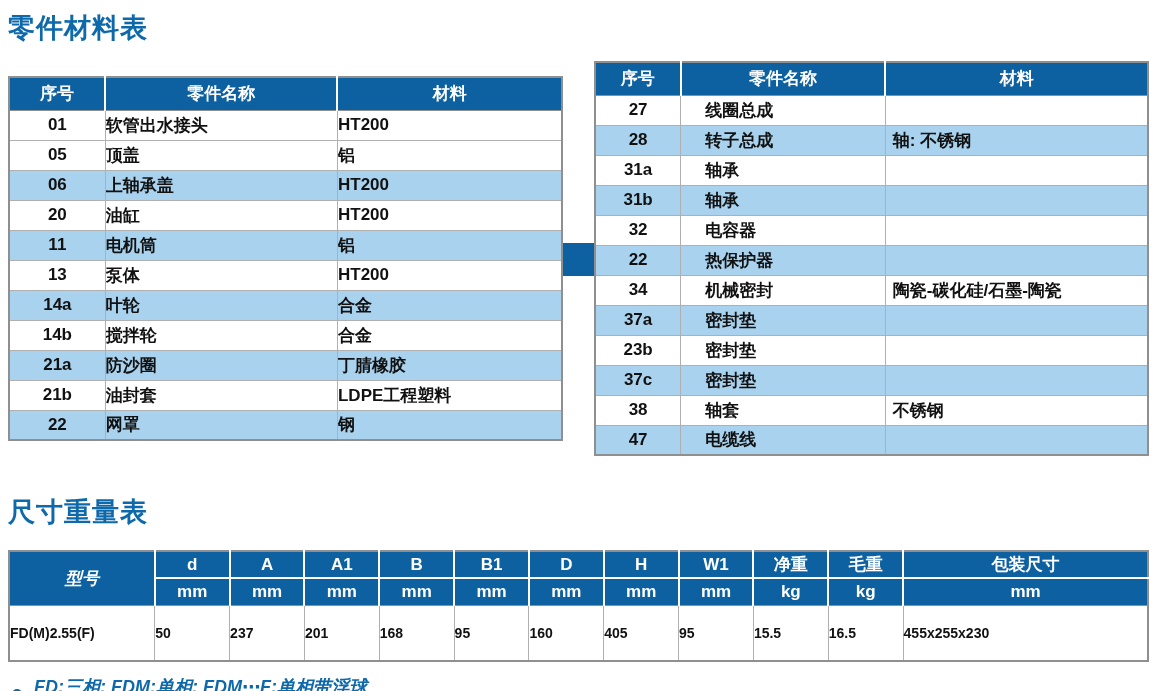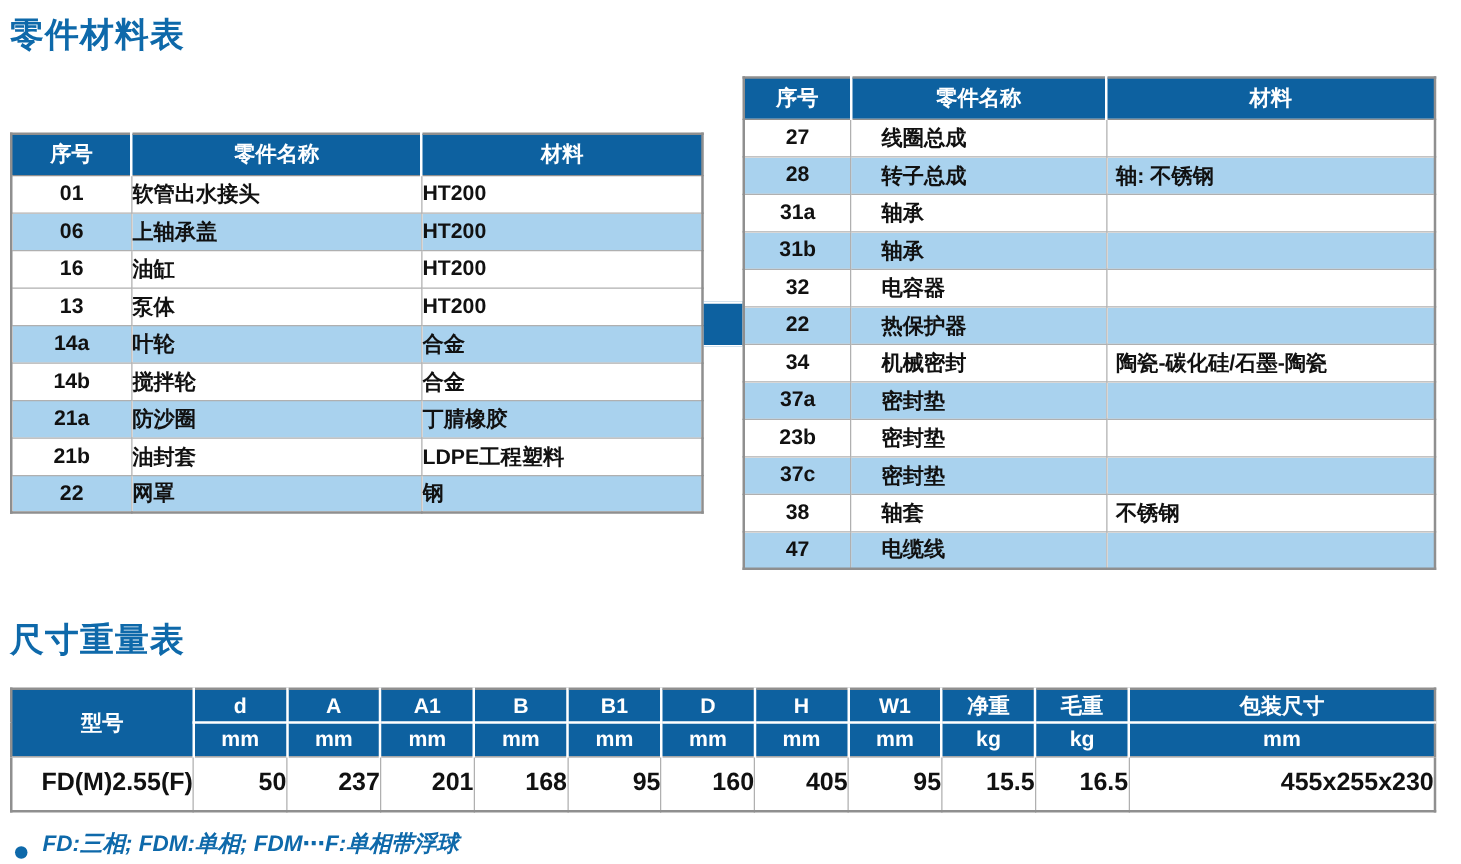--- a/index.html
+++ b/index.html
@@ -81,28 +81,28 @@
     font-weight: bold;
     text-align: center;
     border: 2px solid #fff;
     height: 27px;
     padding: 0;
   }
   table.dims thead tr:first-child th { border-top-color: var(--outer-gray); }
   table.dims thead th:first-child { border-left-color: var(--outer-gray); }
   table.dims thead th:last-child { border-right-color: var(--outer-gray); }
   table.dims thead tr.units th { border-bottom: 1px solid var(--outer-gray); }
-  table.dims th.model-h { border-bottom: 1px solid var(--outer-gray); }
+  table.dims th.model-h { border-bottom: 1px solid var(--outer-gray); font-style: italic; }
   table.dims td {
-    height: 44px;
+    height: 56px;
     background: #fff;
     color: var(--text-black);
-    font-size: 20px;
-    font-weight: bold;
-    text-align: right;
+    font-size: 14px;
+    font-weight: bold;
+    text-align: left;
     border: 1px solid var(--border-gray);
     padding: 0;
     white-space: nowrap;
   }
 
   
   .footnote {
     margin-top: 13px;
     display: flex;
     align-items: flex-end;
@@ -141,29 +141,39 @@
           <th>零件名称</th>
           <th>材料</th>
         </tr>
       </thead>
       <tbody>
         <tr>
             <td class="c-no">01</td>
             <td class="c-name">软管出水接头</td>
             <td class="c-mat">HT200</td>
           </tr>
+        <tr>
+            <td class="c-no">05</td>
+            <td class="c-name">顶盖</td>
+            <td class="c-mat">铝</td>
+          </tr>
         <tr class="alt">
             <td class="c-no">06</td>
             <td class="c-name">上轴承盖</td>
             <td class="c-mat">HT200</td>
           </tr>
         <tr>
-            <td class="c-no">16</td>
+            <td class="c-no">20</td>
             <td class="c-name">油缸</td>
             <td class="c-mat">HT200</td>
+          </tr>
+        <tr class="alt">
+            <td class="c-no">11</td>
+            <td class="c-name">电机筒</td>
+            <td class="c-mat">铝</td>
           </tr>
         <tr>
             <td class="c-no">13</td>
             <td class="c-name">泵体</td>
             <td class="c-mat">HT200</td>
           </tr>
         <tr class="alt">
             <td class="c-no">14a</td>
             <td class="c-name">叶轮</td>
             <td class="c-mat">合金</td>

